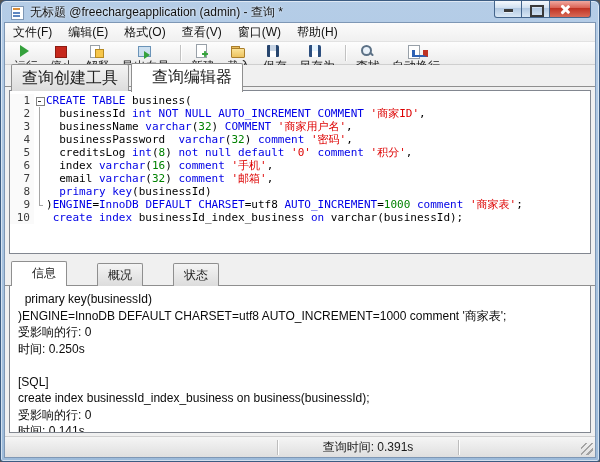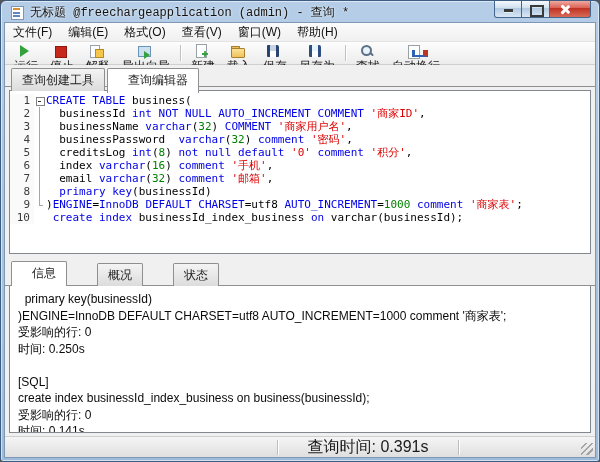--- a/index.html
+++ b/index.html
@@ -5,21 +5,21 @@
   html,body{margin:0;padding:0;background:#555;font-family:"Liberation Sans",sans-serif;}
   *{box-sizing:border-box;}
   .win{position:relative;width:600px;height:462px;background:linear-gradient(#b5cde7,#9dbbda);
        border:1px solid #3c5c82;border-radius:6px 6px 3px 3px;padding:0 3px 3px 3px;
        box-shadow:inset 0 0 0 1px rgba(255,255,255,.55);}
   
   .titlebar{height:21px;display:flex;align-items:center;padding:2px 4px 0 6px;font-size:12px;color:#111;}
   .app-icon{width:15px;height:14px;position:relative;margin-right:5px;flex:none;}
   .app-icon::before{content:"";position:absolute;left:1px;top:0;width:11px;height:12px;background:#fff;border:1px solid #7d96b4;}
   .app-icon::after{content:"";position:absolute;left:3px;top:2px;width:7px;height:2px;background:#d98e3a;box-shadow:0 4px 0 #5f87c0,0 7px 0 #5f87c0;}
-  .title-text{white-space:nowrap;overflow:hidden;text-shadow:0 0 3px #fff;font-family:Liberation Mono, monospace;}
+  .title-text{white-space:nowrap;overflow:hidden;text-shadow:0 0 3px #fff;}
   .winbtns{position:absolute;top:0;right:8px;display:flex;}
   .wb{width:28px;height:17px;border:1px solid #44658c;border-top:none;position:relative;
       background:linear-gradient(#f5f9fd,#cfdff0 45%,#b2c9e2 46%,#d9e7f5);cursor:default;}
   .wb-min{border-radius:0 0 0 3px;}
   .wb-max{border-left:none;}
   .wb-close{width:41px;border-left:none;border-radius:0 0 3px 0;
       background:linear-gradient(#f0a8a0,#d95f51 45%,#c03324 46%,#d86a57);}
   .wb-min::before{content:"";position:absolute;left:9px;bottom:5px;width:9px;height:3px;background:#3a3a3a;box-shadow:0 1px 0 rgba(255,255,255,.6);}
   .wb-max::before{content:"";position:absolute;left:8px;top:4px;width:10px;height:8px;border:2px solid #3a3a3a;background:transparent;}
   .wb-close::before,.wb-close::after{content:"";position:absolute;left:14px;top:3px;width:2.5px;height:11px;background:#fff;border-radius:1px;}
@@ -46,21 +46,21 @@
   .icon-load::before{content:"";position:absolute;left:1px;top:2px;width:7px;height:3px;background:#e8bd5e;border:1px solid #ab7f2c;border-bottom:none;border-radius:1px 1px 0 0;}
   .icon-load::after{content:"";position:absolute;left:1px;top:4px;width:12px;height:8px;background:linear-gradient(#fbe398,#edc35f);border:1px solid #ab7f2c;border-radius:1px;}
   .icon-save::before,.icon-saveas::before{content:"";position:absolute;left:1px;top:1px;width:12px;height:12px;background:#27456e;border-radius:1px 2px 1px 1px;}
   .icon-save::after,.icon-saveas::after{content:"";position:absolute;left:4px;top:7px;width:6px;height:6px;background:#fff;box-shadow:0 -6px 0 #c7d4e4;}
   .icon-saveas{filter:brightness(1.15);}
   .icon-find::before{content:"";position:absolute;left:2px;top:1px;width:7px;height:7px;border:2px solid #5c7186;border-radius:50%;background:#eaf2fa;}
   .icon-find::after{content:"";position:absolute;left:10px;top:9px;width:5px;height:2px;background:#5c7186;transform:rotate(45deg);border-radius:1px;}
   .icon-wrap::before{content:"";position:absolute;left:1px;top:1px;width:10px;height:12px;background:#fff;border:1px solid #98a0a8;}
   .icon-wrap::after{content:"";position:absolute;left:5px;top:6px;width:8px;height:5px;border-left:5px solid #c03324;border-top:2px solid #2f62b4;border-right:3px solid #2f62b4;transform:rotate(180deg);}
   
-  .tabstrip{flex:none;display:flex;align-items:flex-start;height:22px;padding:2px 4px 0 6px;background:#f0f0f0;border-bottom:1px solid #8f8f8f;font-size:12px;}
+  .tabstrip{flex:none;display:flex;align-items:center;height:22px;padding:2px 4px 0 6px;background:#f0f0f0;border-bottom:1px solid #8f8f8f;font-size:16px;}
   .tab{padding:3px 10px 2px;border:1px solid #8f8f8f;border-bottom:none;border-radius:2px 2px 0 0;
        background:linear-gradient(#f4f4f4,#dcdcdc);margin-right:2px;position:relative;bottom:-1px;color:#222;cursor:default;}
   .tab.active{background:#fff;padding-bottom:4px;z-index:2;padding-left:20px;}
   
   .editorbox{flex:none;height:164px;margin:3px 4px 0 4px;border:1px solid #828790;background:#fff;overflow:hidden;}
   .editor{font-family:"DejaVu Sans Mono","Liberation Mono",monospace;font-size:11px;line-height:13px;padding-top:3px;}
   .cl{display:flex;white-space:pre;}
   .ln{width:24px;flex:none;text-align:right;padding-right:4px;color:#3c3c3c;background:#fafafa;}
   .fold{width:12px;flex:none;position:relative;}
   .fold.f-start::before{content:"";position:absolute;left:2px;top:3px;width:7px;height:7px;border:1px solid #828282;background:#fff;}
@@ -76,21 +76,21 @@
   
   .splitter{flex:none;height:10px;}
   
   .bottomtabs{flex:none;display:flex;align-items:flex-end;height:22px;padding:2px 4px 0 6px;border-bottom:1px solid #8f8f8f;font-size:12px;background:#f0f0f0;gap:28px;}
   
   .output{flex:1;margin:0 4px;border:1px solid #828790;border-top:none;background:#fff;
           font-size:12px;line-height:16.5px;padding:5px 8px;overflow:hidden;color:#0a0a0a;}
   .msg{white-space:pre;}
   
   .statusbar{flex:none;height:21px;margin-top:3px;display:flex;align-items:center;
-             background:linear-gradient(#f5f5f5,#dfdfdf);border-top:1px solid #cfcfcf;font-size:16px;color:#1a1a1a;position:relative;}
+             background:linear-gradient(#f5f5f5,#dfdfdf);border-top:1px solid #cfcfcf;font-size:12px;color:#1a1a1a;position:relative;}
   .sb-pane1{width:272px;flex:none;height:100%;}
   .sbsep{width:1px;height:15px;background:#bdbdbd;box-shadow:1px 0 0 #fff;flex:none;}
   .sb-pane2{width:180px;flex:none;text-align:center;}
   .grip{position:absolute;right:2px;bottom:2px;width:12px;height:12px;
         background:repeating-linear-gradient(135deg,transparent 0 3px,#a3a3a3 3px 4.5px);}
 </style>
 </head>
 <body>
 
 <div class="win">

